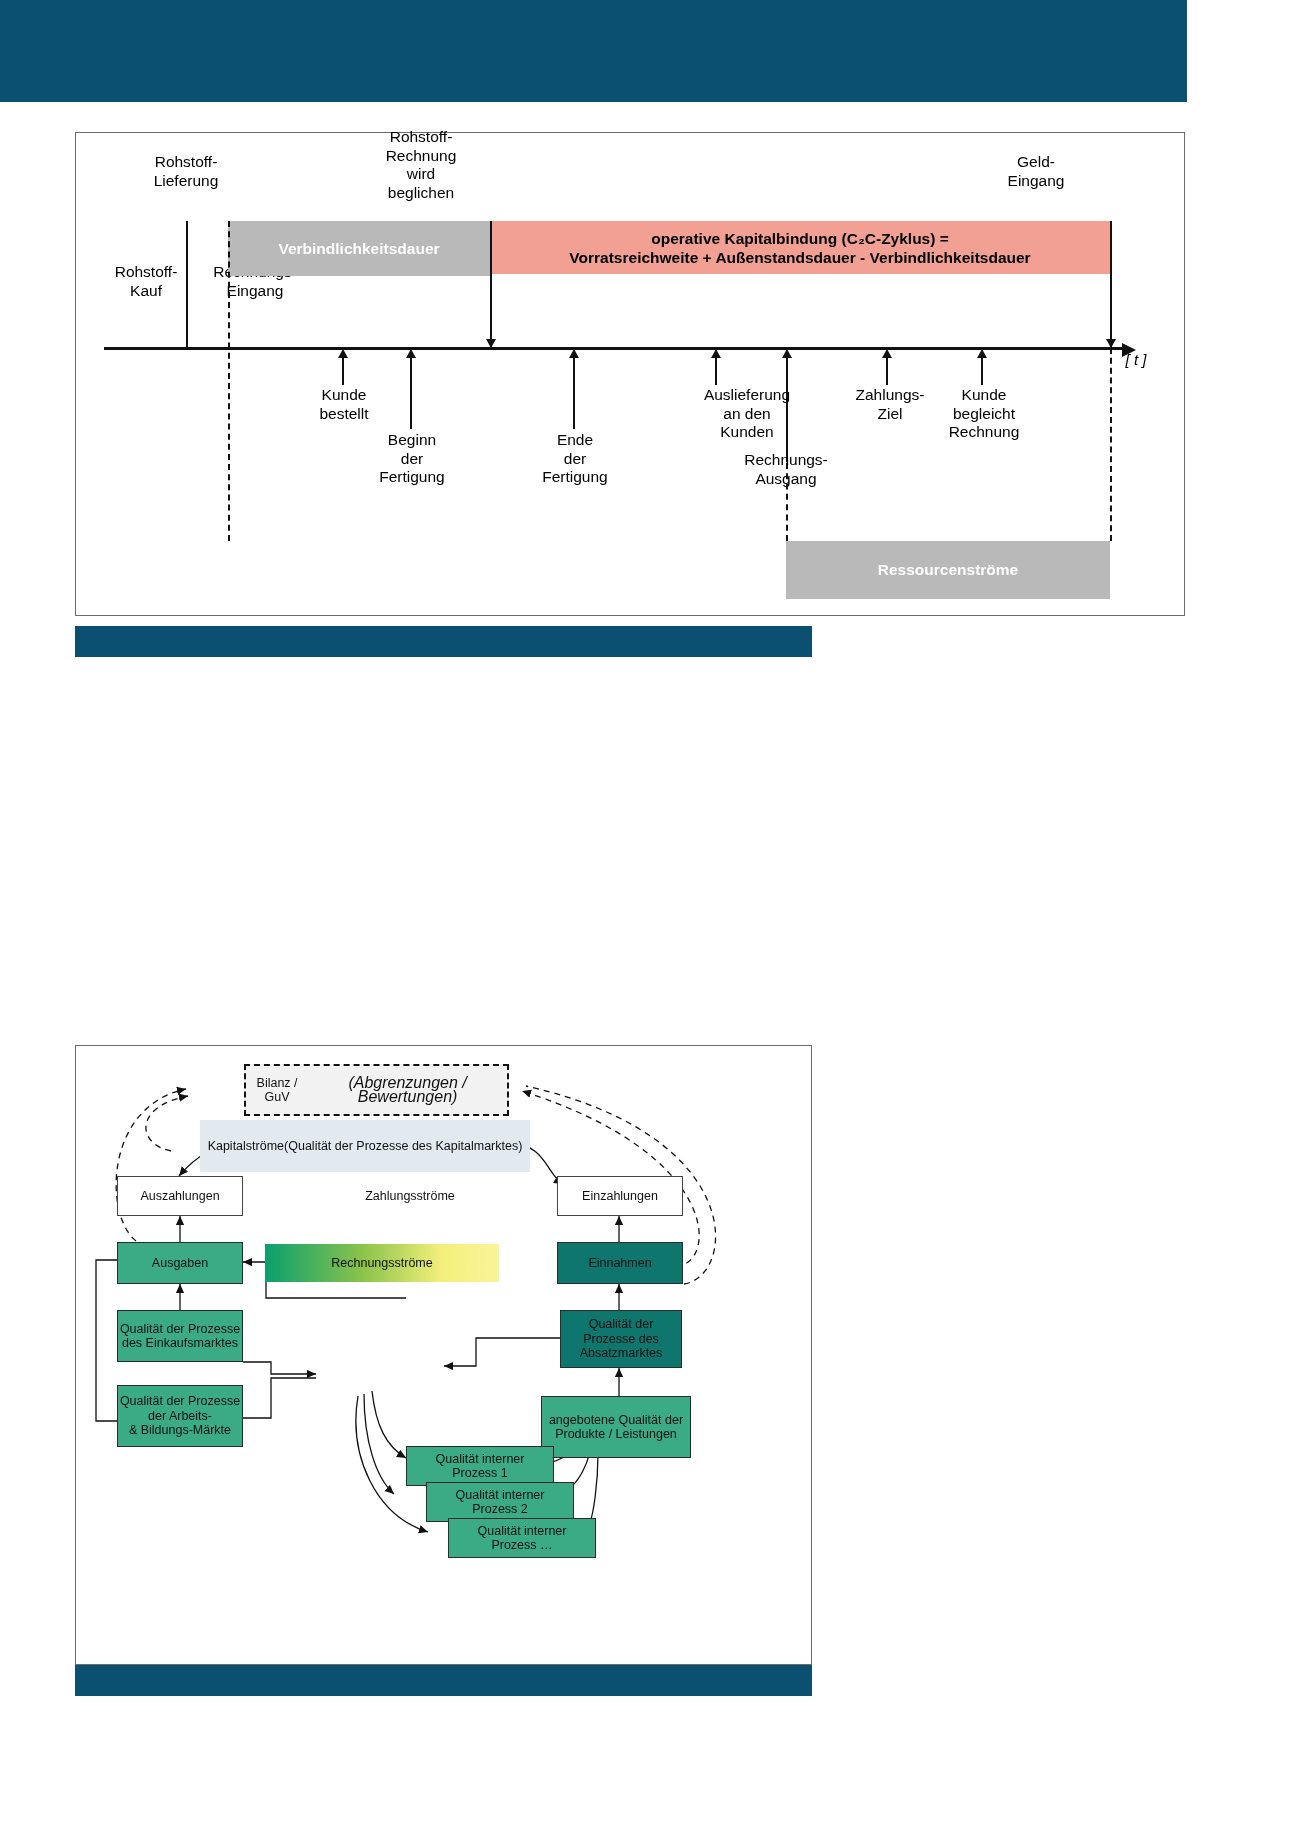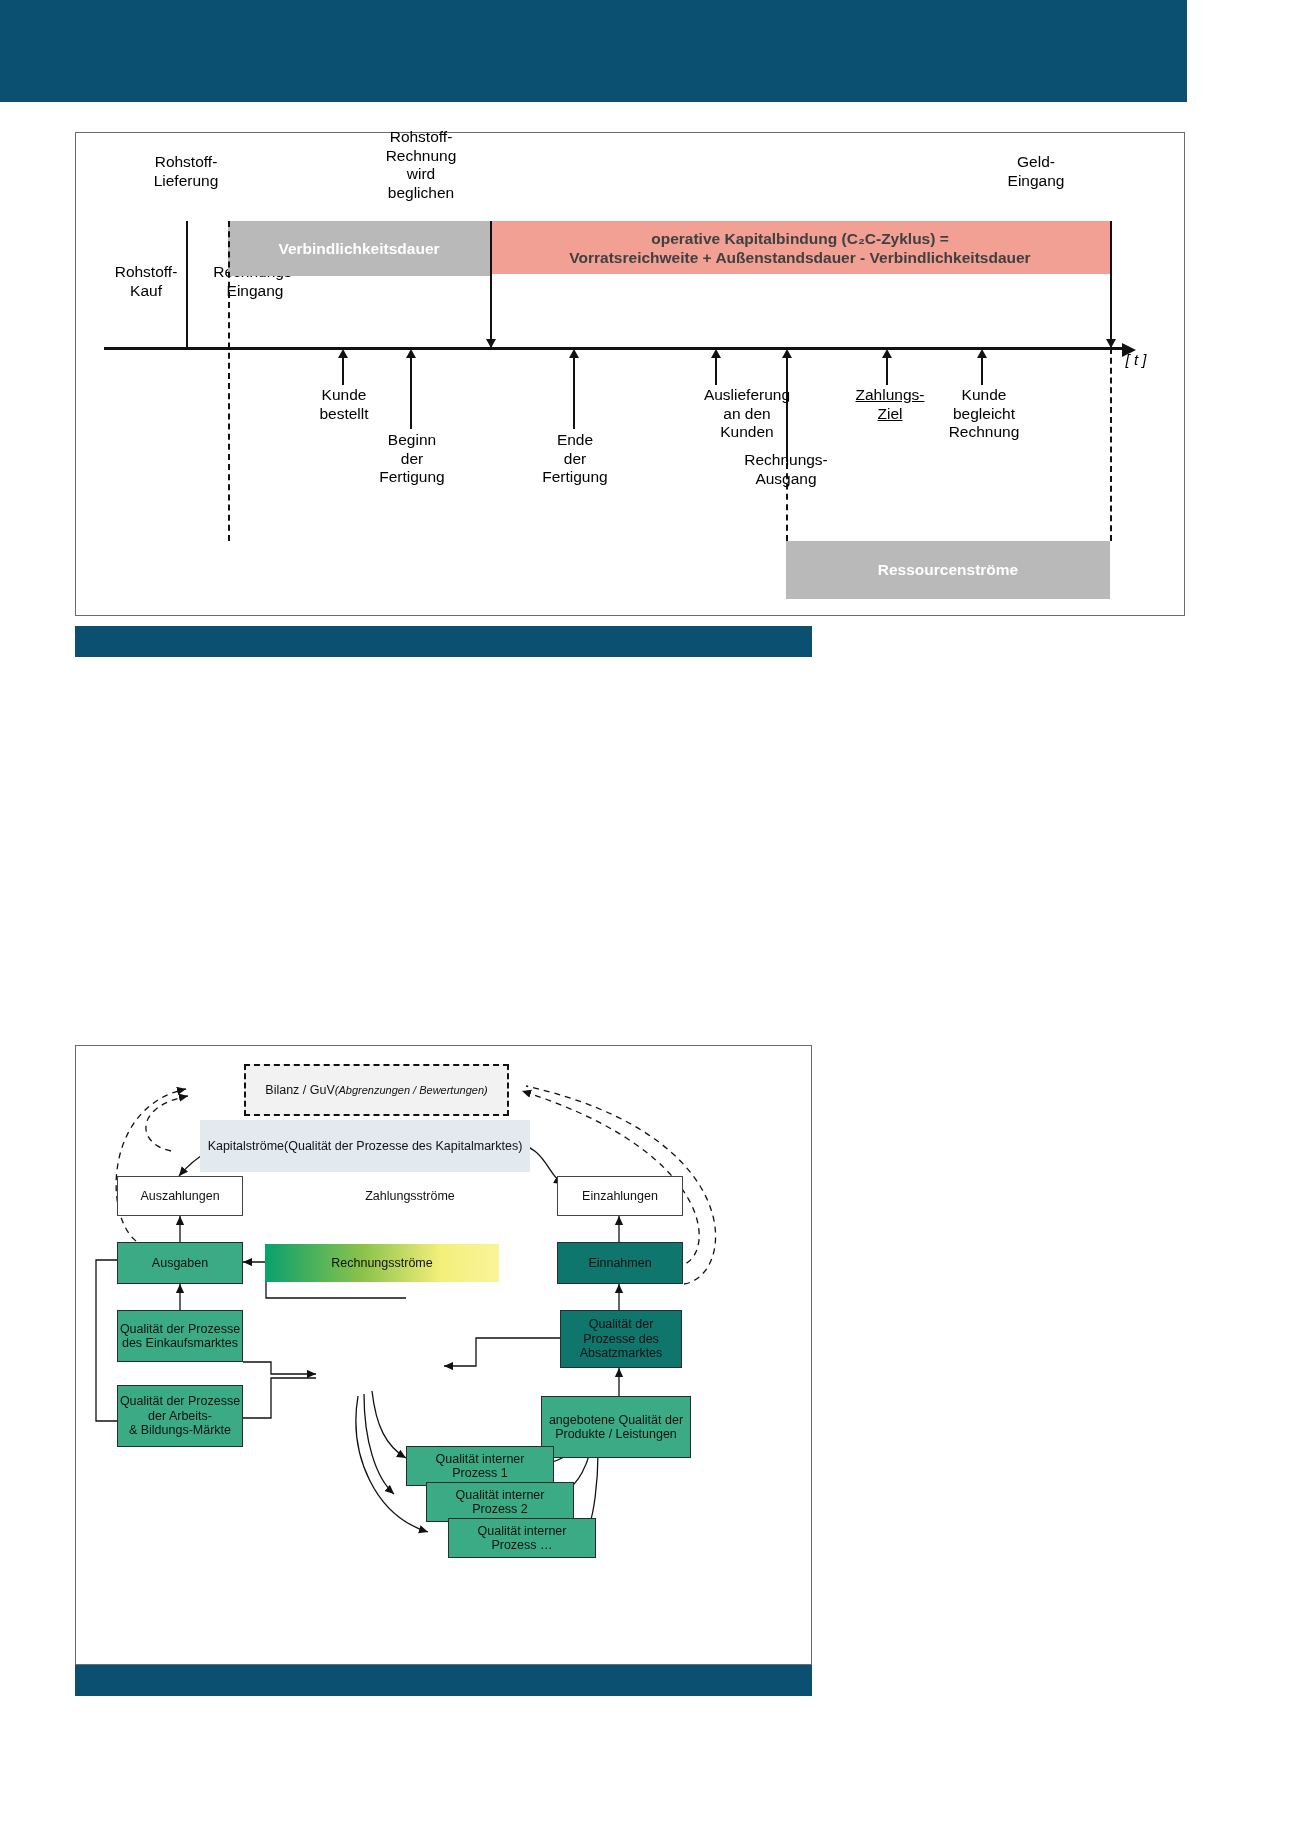--- a/index.html
+++ b/index.html
@@ -19,38 +19,38 @@
   .dashline{position:absolute;width:0;border-left:2px dashed #111;}
   .axis{position:absolute;height:3px;background:#111;}
 
   .arrow-up,.arrow-down{position:absolute;width:0;height:0;}
   .arrow-up{border-left:5px solid transparent;border-right:5px solid transparent;border-bottom:9px solid #111;}
   .arrow-down{border-left:5px solid transparent;border-right:5px solid transparent;border-top:9px solid #111;}
   .arrow-right{position:absolute;width:0;height:0;border-top:7px solid transparent;border-bottom:7px solid transparent;border-left:14px solid #111;}
 
   .band{position:absolute;display:flex;align-items:center;justify-content:center;font-weight:bold;font-size:15.5px;}
   .band-grey{background:#b9b9b9;color:#fff;}
-  .band-salmon{background:#f2a093;color:#404040;}
+  .band-salmon{background:#f2a093;color:#000000;}
   .band-grey2{background:#b9b9b9;color:#fff;}
 
   
   #fig2{left:75px;top:1045px;width:737px;height:620px;border:1px solid #6b6b6b;background:#fff;box-sizing:border-box;}
   #fig2-footer{left:75px;top:1665px;width:737px;height:31px;background:#0b4f71;}
 
   .node{position:absolute;box-sizing:border-box;display:flex;flex-direction:row;align-items:center;justify-content:center;
         text-align:center;font-size:12.5px;line-height:14.5px;color:#111;}
   .n-white{background:#fff;border:1.3px solid #444;}
   .n-green{background:#3bab86;border:1.3px solid #2b2b2b;}
   .n-yellow{background:#0f766e;border:1.3px solid #2b2b2b;}
   .n-dash{background:#f2f2f2;border:2px dashed #111;}
   .n-blue{background:#e2e9ef;border:none;}
   .n-grad{background:linear-gradient(90deg,#0aa06e 0%,#8cc34b 42%,#f3ef7a 75%,#faf49a 100%);border:none;}
   .n-plain{background:transparent;border:none;}
   .n-title{font-size:12.5px;}
-  .n-sub{font-size:11px;font-style:italic;}
+  .n-sub{font-size:16px;font-style:italic;}
 
   svg.ov{position:absolute;left:0;top:0;overflow:visible;pointer-events:none;}
 </style>
 </head>
 <body>
 
 <div class="abs" id="top-band"></div>
 
 <div class="abs" id="fig1">
 
@@ -115,21 +115,21 @@
 der
 Fertigung</div>
   <div class="lbl" style="left:441px;top:298px;width:116px;">Ende
 der
 Fertigung</div>
   <div class="lbl" style="left:606px;top:253px;width:130px;">Auslieferung
 an den
 Kunden</div>
   <div class="lbl" style="left:645px;top:318px;width:130px;">Rechnungs-
 Ausgang</div>
-  <div class="lbl" style="left:755px;top:253px;width:118px;text-decoration:underline;">Zahlungs-
+  <div class="lbl" style="left:755px;top:253px;width:118px;">Zahlungs-
 Ziel</div>
   <div class="lbl" style="left:848px;top:253px;width:120px;">Kunde
 begleicht
 Rechnung</div>
 
   <div class="band band-grey2" style="left:710px;top:408px;width:324px;height:58px;">Ressourcenströme</div>
 </div>
 
 <div class="abs" id="fig1-footer"></div>
 

